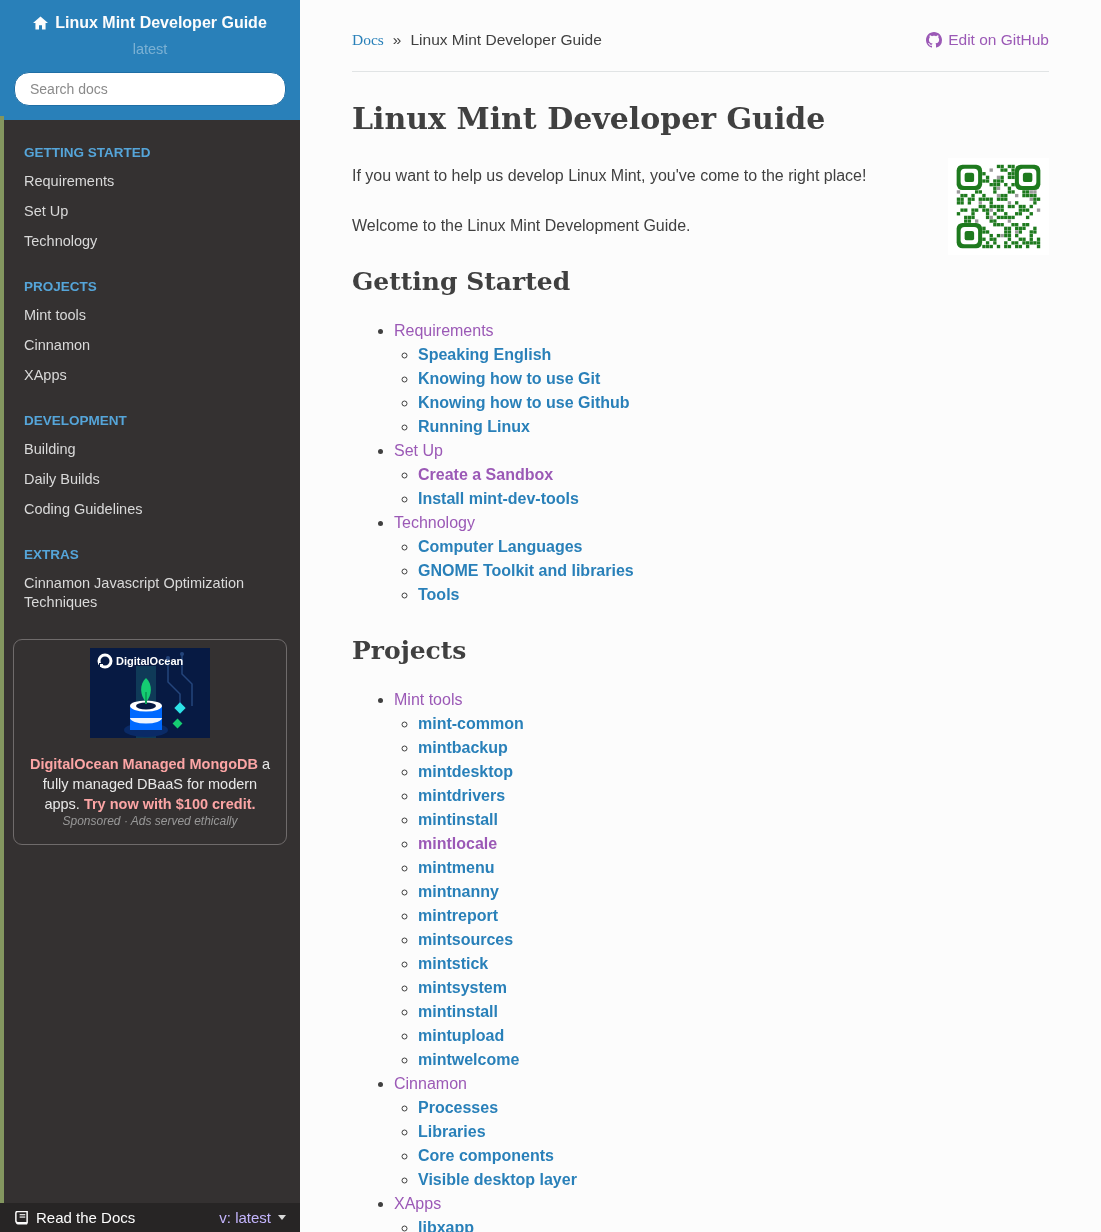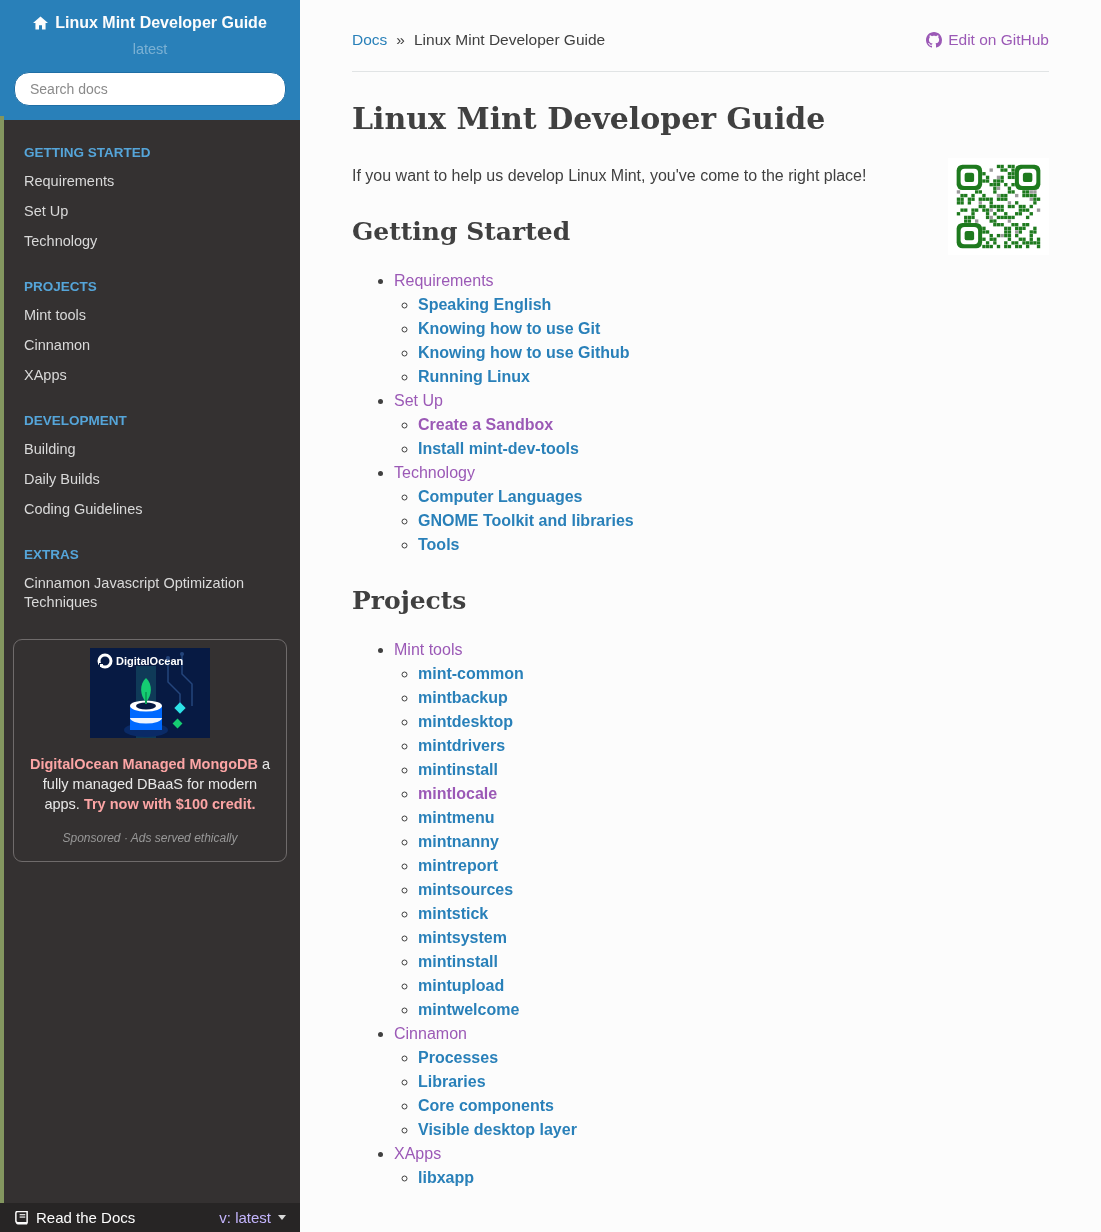--- a/index.html
+++ b/index.html
@@ -27,34 +27,34 @@
   .nav-caption { color:#55a5d9; font-weight:bold; font-size:13.5px; line-height:18px;
     padding:10px 24px 4px; }
   .nav-link { display:block; color:#d9d9d9; font-size:14.5px; line-height:19px;
     padding:5.5px 24px; text-decoration:none; cursor:pointer; }
 
   .ad { margin:22px 13px 0; border:1px solid #6f6b6b; border-radius:9px;
     padding:8px 12px 16px; text-align:center; }
   .ad-image { width:120px; height:90px; margin:0 auto; display:block; }
   .ad-text { color:#e8e8e8; font-size:14.5px; line-height:20px; margin-top:16px; }
   .ad-text b { color:#fca5a5; }
-  .ad-sponsored { color:#989898; font-size:12px; font-style:italic; margin-top:17px; }
+  .ad-sponsored { color:#989898; font-size:12px; font-style:italic; }
 
   .side-footer { position:absolute; left:0; bottom:0; width:300px; height:29px; background:#272525;
     display:flex; align-items:flex-start; justify-content:space-between;
     padding:6px 14px 0 14px; z-index:6; }
   .rtd-label { color:#fcfcfc; font-size:15px; display:inline-flex; align-items:center; gap:7px; }
   .version-chip { color:#c4b5fd; font-size:15px; display:inline-flex; align-items:center; cursor:pointer; }
   .caret-down { width:0; height:0; border-left:4px solid transparent; border-right:4px solid transparent;
     border-top:5px solid #d9d9d9; margin-left:7px; display:inline-block; }
 
   
   .content { flex:1; padding:30px 52px 0; }
   .crumbs { display:flex; align-items:center; font-size:15.5px; line-height:20px; }
-  .crumb-link { color:#2980b9; text-decoration:none; cursor:pointer; }
+  .crumb-link { color:#2980b9; text-decoration:none; cursor:pointer;font-family:Liberation Serif, serif; }
   .crumb-sep { margin:0 9px; color:#404040; }
   .crumb-current { color:#404040; }
   .edit-link { margin-left:auto; color:#9b59b6; text-decoration:none; cursor:pointer;
     display:inline-flex; align-items:center; gap:6px; }
   .crumb-rule { border:0; border-top:1px solid #e1e4e5; margin:21px 0 0; }
 
   h1.doc-title { font-family:"DejaVu Serif", serif; font-weight:700; font-size:30px;
     color:#404040; margin:29px 0 27px; line-height:36px; }
   h2.section-heading { font-family:"DejaVu Serif", serif; font-weight:700; font-size:25px;
     color:#404040; margin:28px 0 22px; line-height:31px; }
@@ -363,20 +363,21 @@
       <rect x="3.2" y="3.2" width="2.6" height="2.6" fill="#1e7a1e" rx="0.6"></rect>
       <rect x="17" y="1" width="7" height="7" fill="#1e7a1e" rx="1.6"></rect>
       <rect x="18.1" y="2.1" width="4.8" height="4.8" fill="#ffffff" rx="1.1"></rect>
       <rect x="19.2" y="3.2" width="2.6" height="2.6" fill="#1e7a1e" rx="0.6"></rect>
       <rect x="1" y="17" width="7" height="7" fill="#1e7a1e" rx="1.6"></rect>
       <rect x="2.1" y="18.1" width="4.8" height="4.8" fill="#ffffff" rx="1.1"></rect>
       <rect x="3.2" y="19.2" width="2.6" height="2.6" fill="#1e7a1e" rx="0.6"></rect>
     </svg>
 
   <p class="body-para">If you want to help us develop Linux Mint, you've come to the right place!</p>
+  <p class="body-para">Welcome to the Linux Mint Development Guide.</p>
 
   <div id="doc-sections">
       <h2 class="section-heading">Getting Started</h2>
       <ul class="toc">
         <li><a class="toc-link visited">Requirements</a><ul>
             <li><a class="toc-link">Speaking English</a></li>
             <li><a class="toc-link">Knowing how to use Git</a></li>
             <li><a class="toc-link">Knowing how to use Github</a></li>
             <li><a class="toc-link">Running Linux</a></li>
           </ul></li>

